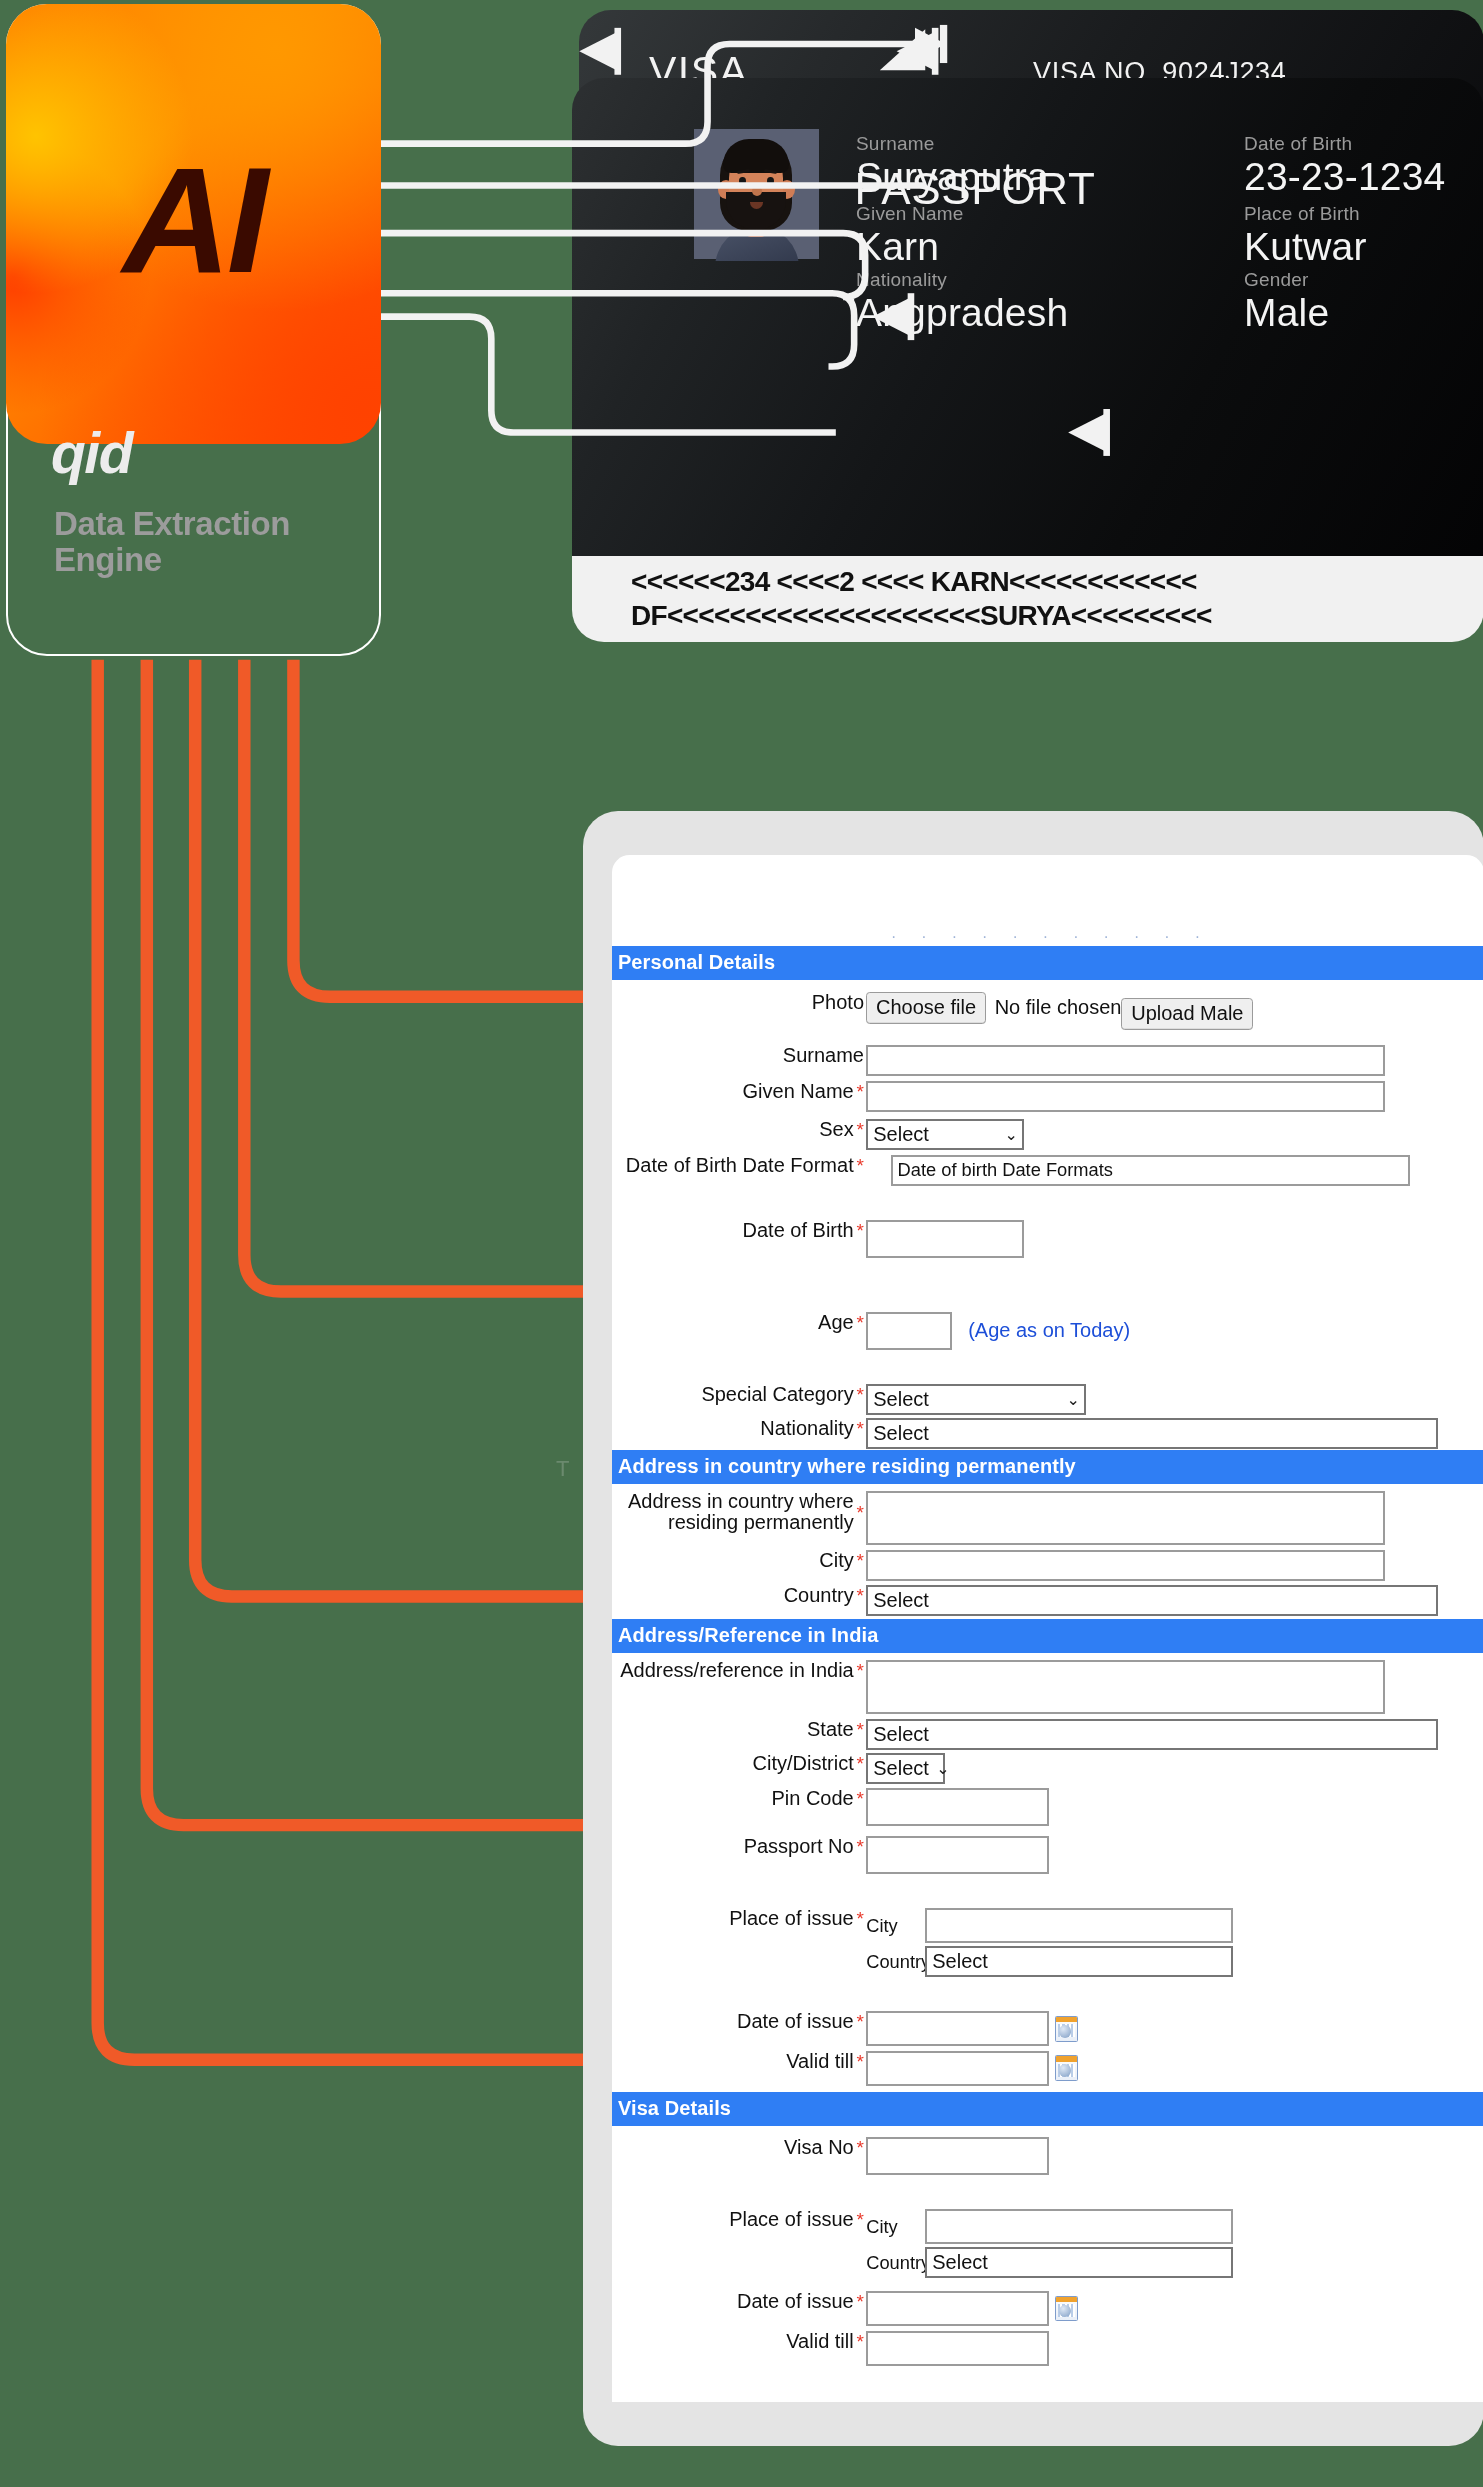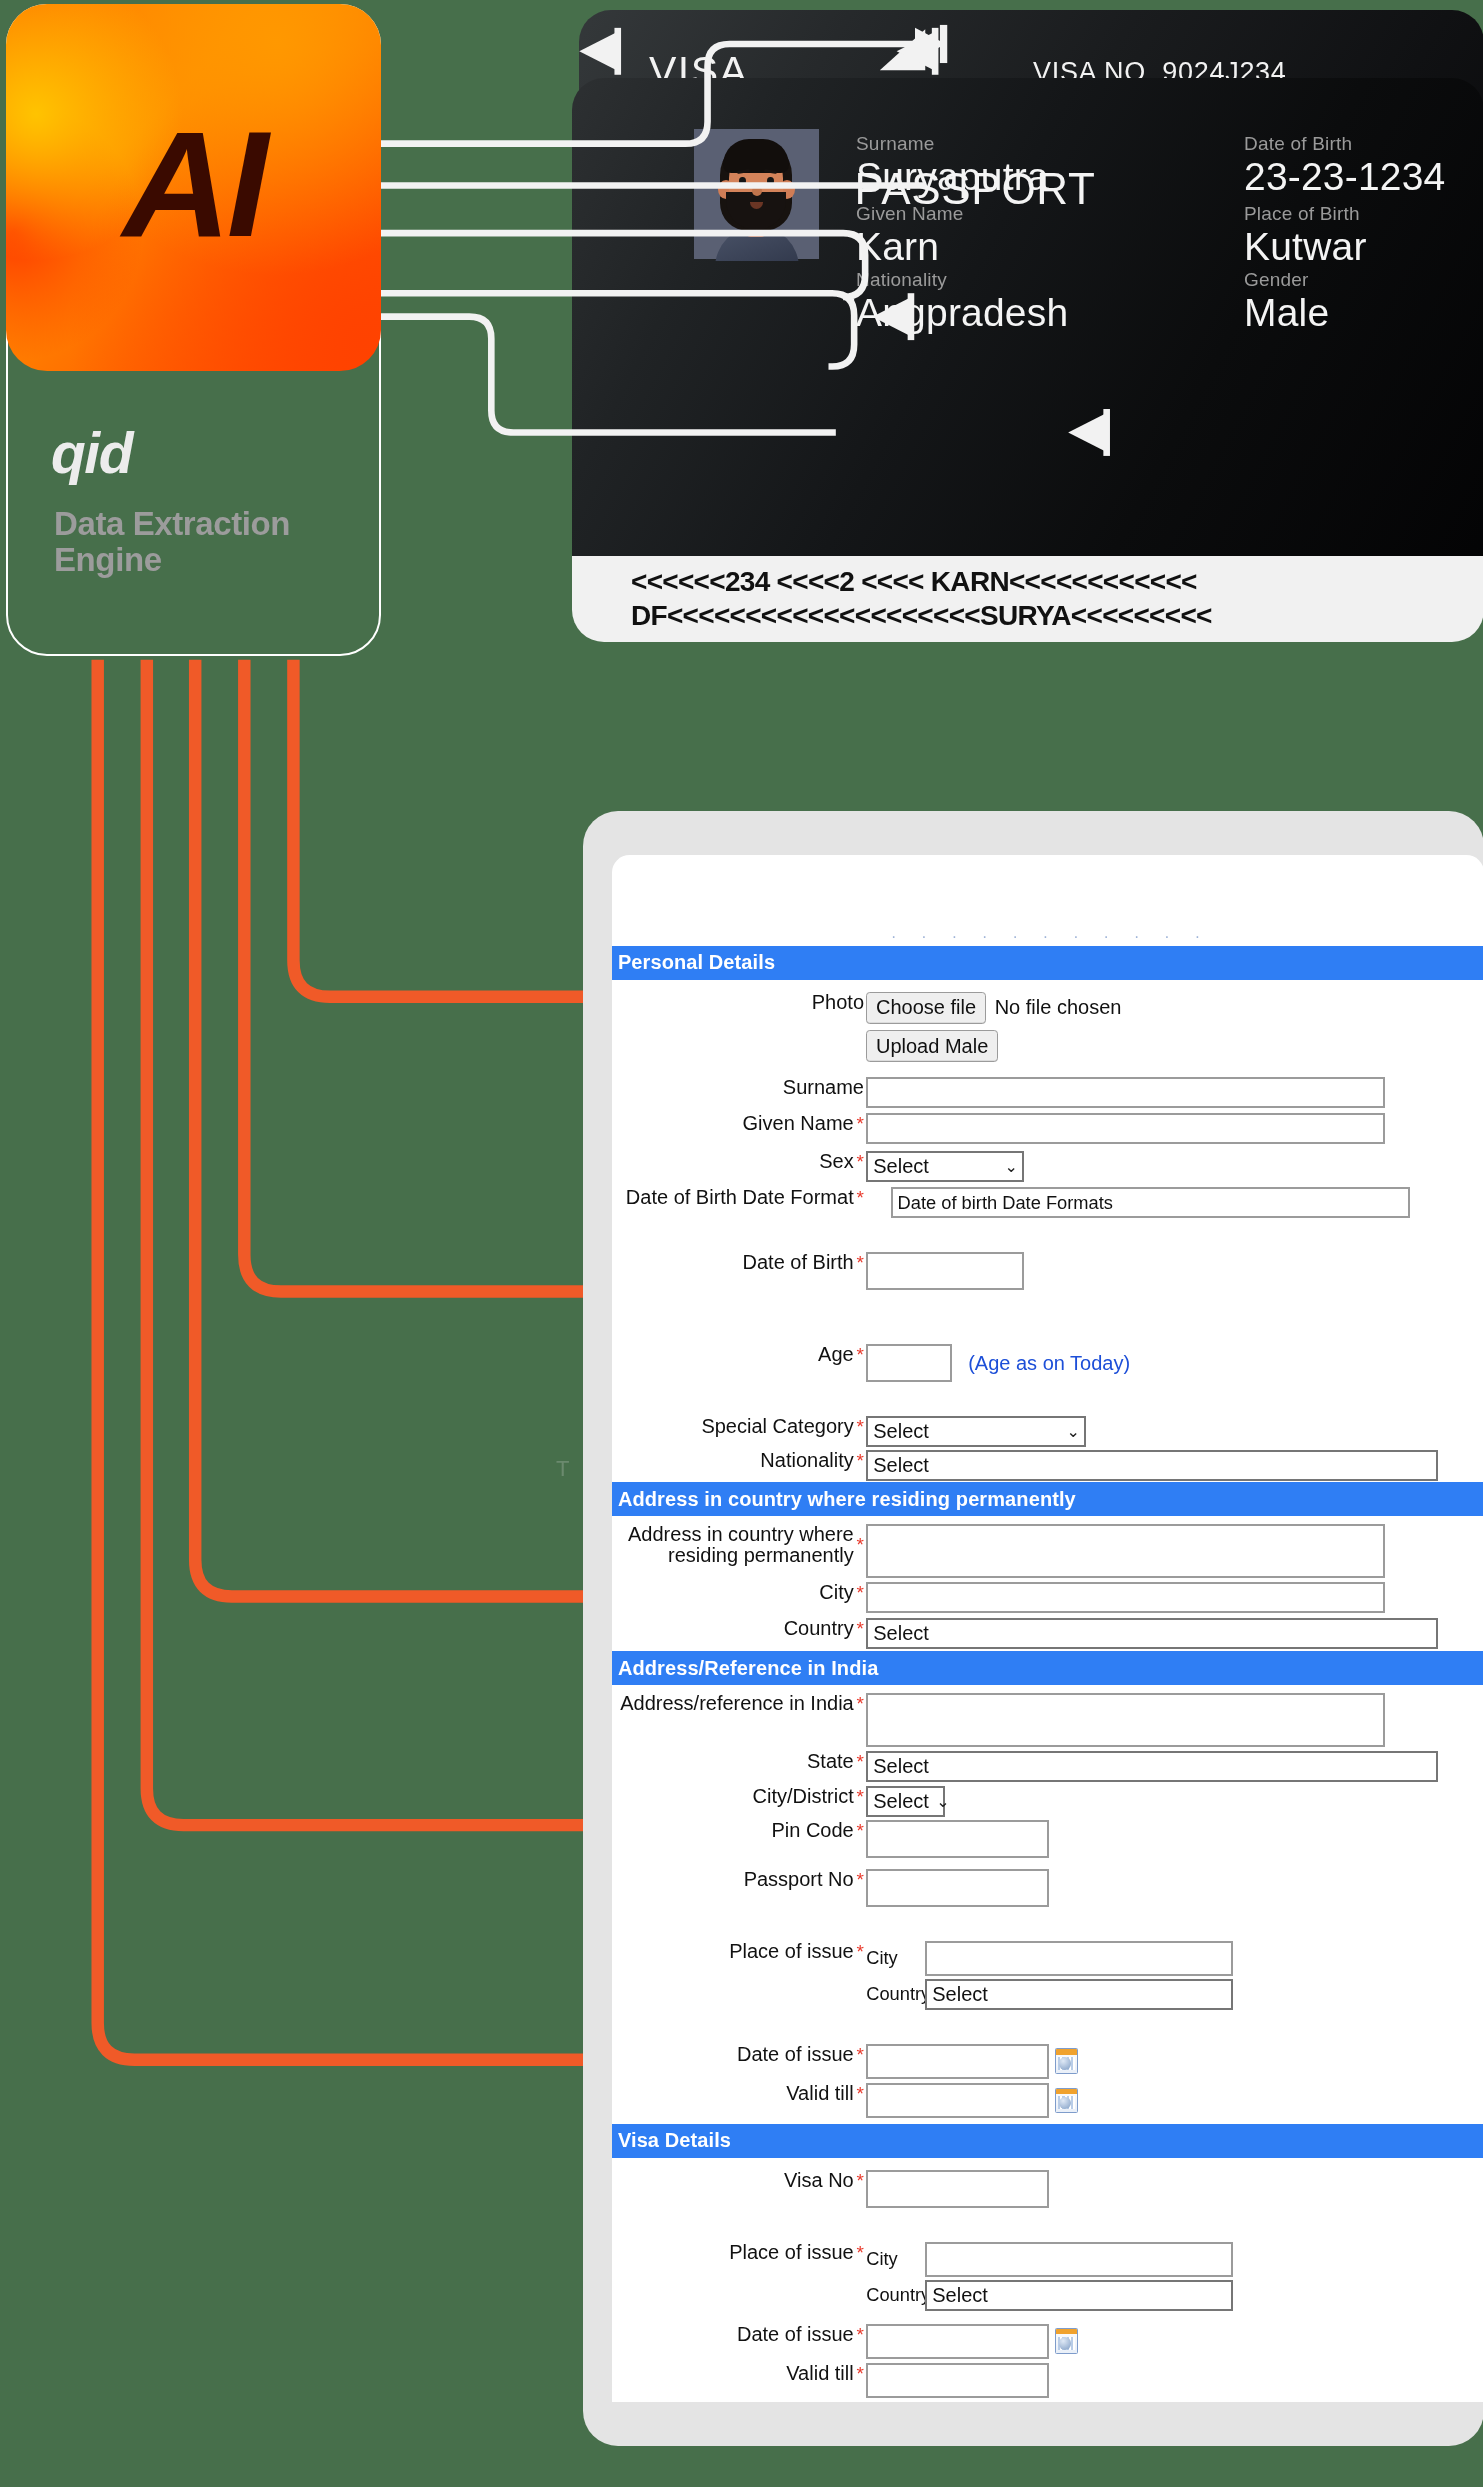--- a/index.html
+++ b/index.html
@@ -11,21 +11,21 @@
     position:relative;
   }
   .stage{position:absolute;left:0;top:0;width:1484px;height:2487px;}
   
   #left-panel-frame{
     position:absolute;left:5.9px;top:4.4px;width:375px;height:652px;
     border:2.9px solid #ffffff;border-radius:41px;
     box-sizing:border-box;background:transparent;z-index:9;
   }
   #ai-tile{
-    position:absolute;left:5.9px;top:4.4px;width:375px;height:367px;
+    position:absolute;left:5.9px;top:4.4px;width:375px;height:440px;
     border-radius:41px;
     background:
       radial-gradient(circle at 8% 30%, #ffc300 0%, rgba(255,195,0,0) 34%),
       radial-gradient(circle at 2% 62%, #ff3c00 0%, rgba(255,60,0,0) 30%),
       radial-gradient(circle at 72% 10%, #ff9800 0%, rgba(255,152,0,0) 55%),
       radial-gradient(circle at 95% 92%, #ff4200 0%, rgba(255,66,0,0) 60%),
       linear-gradient(135deg,#ff7a00 0%, #ff8c00 35%, #ff6a00 65%, #ff4500 100%);
     z-index:12;
     display:flex;align-items:center;justify-content:center;
   }
@@ -291,21 +291,21 @@
 
   <div id="form-page">
 
     <div id="ghost-dots">· · · · · · · · · · ·</div>
     <div style="height:91px;"></div>
 
     <div class="sec-header">Personal Details</div>
 
     <div class="frow pad" style="padding-top:11.7px;">
       <div class="flabel">Photo</div>
-      <div class="fctl" style="flex-direction:column;align-items:flex-start;">
+      <div class="fctl" style="flex-direction:row;align-items:flex-start;">
         <div style="display:flex;align-items:center;">
           <button class="btn">Choose file</button>
           <span class="nofile">No file chosen</span>
         </div>
         <button class="btn" style="margin-top:5.9px;">Upload Male</button>
       </div>
     </div>
 
     <div class="frow" style="margin-top:7.3px;">
       <div class="flabel">Surname</div>

